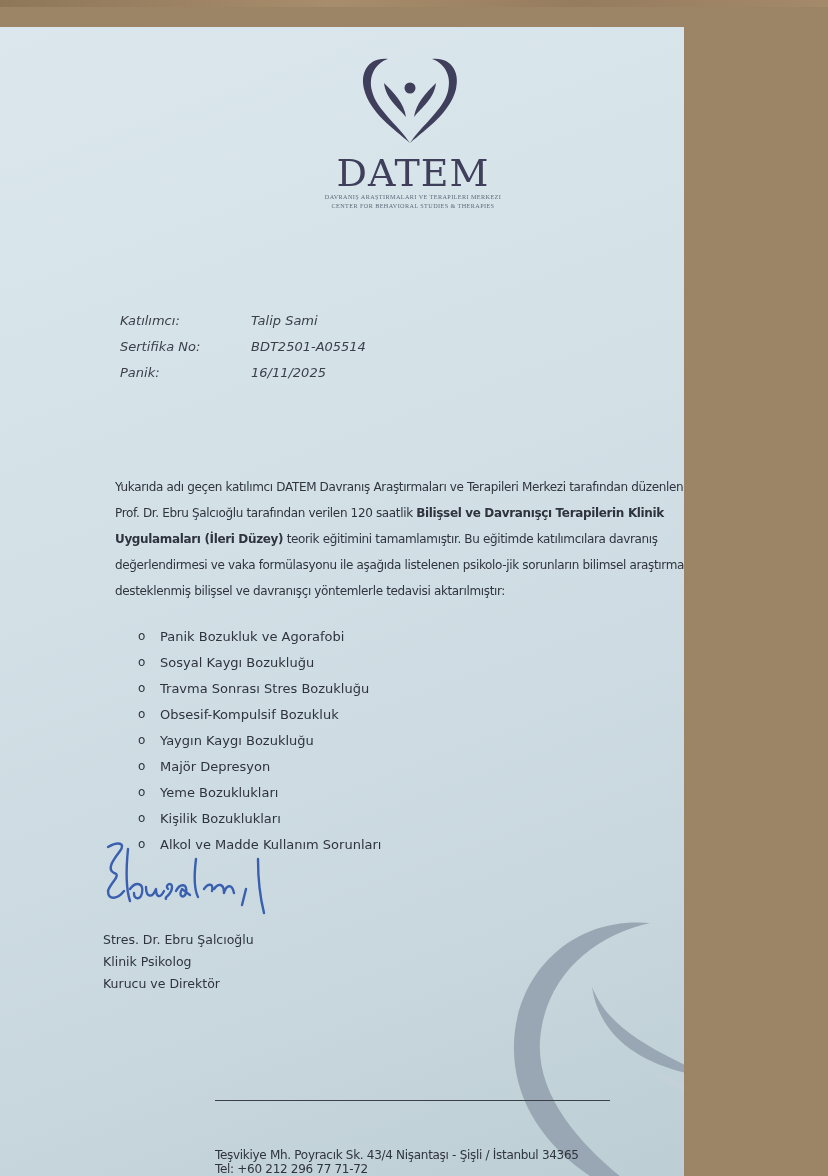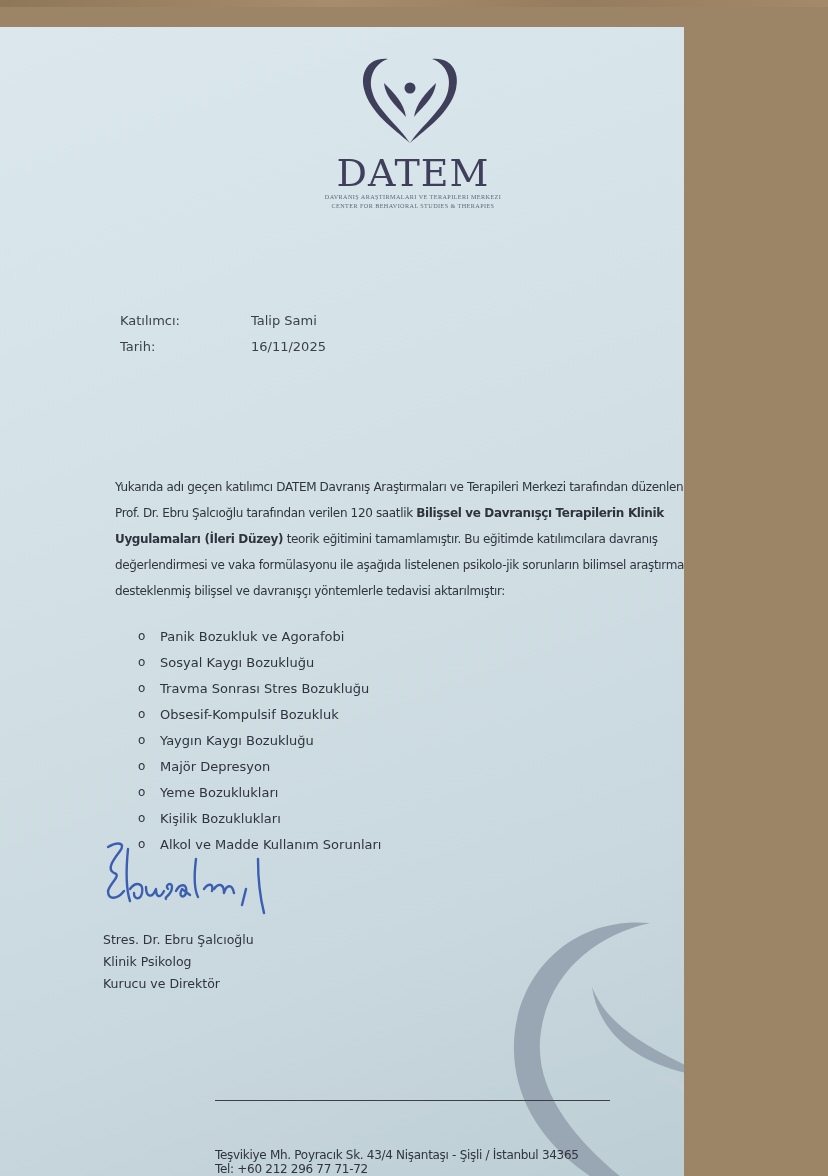--- a/index.html
+++ b/index.html
@@ -25,21 +25,21 @@
       font-family:"DejaVu Serif","Liberation Serif",serif; font-size:38px; letter-spacing:1px;
       color:#3f3f5c;
     }
     .sub1, .sub2 {
       position:absolute; left:0; width:826px; text-align:center;
       font-family:"Liberation Serif", serif; font-size:6.2px; letter-spacing:0.4px;
       color:#5f6a7a; text-transform:uppercase;
     }
     .sub1 { top:166px; }
     .sub2 { top:175px; }
-    .meta { position:absolute; left:120px; top:286px; font-size:13px; color:#3b3f4a; }
+    .meta { position:absolute; left:120px; top:286px; font-size:13px; color:#3b3f4a;font-style:italic; }
     .meta-row { height:26px; display:flex; }
     .meta-label { width:131px; }
     .body-text {
       position:absolute; left:115px; top:447px; width:600px;
       font-size:12px; line-height:26px; color:#2f333d; letter-spacing:-0.35px;
     }
     .body-text b { font-weight:bold; }
     .list { position:absolute; left:138px; top:596px; font-size:13px; color:#2f333d; margin:0; padding:0; list-style:none; }
     .list li { height:26px; display:flex; align-items:center; }
     .bullet { width:22px; font-size:12px; }
@@ -76,21 +76,25 @@
   <div class="brand">DATEM</div>
   <div class="sub1">Davranış Araştırmaları ve Terapileri Merkezi</div>
   <div class="sub2">Center for Behavioral Studies &amp; Therapies</div>
 
   <div class="meta">
     <div class="meta-row">
       <span class="meta-label">Katılımcı:</span>
       <span>Talip Sami</span>
     </div>
     <div class="meta-row">
-      <span class="meta-label">Tarih:</span>
+      <span class="meta-label">Sertifika No:</span>
+      <span>BDT2501-A05514</span>
+    </div>
+    <div class="meta-row">
+      <span class="meta-label">Panik:</span>
       <span>16/11/2025</span>
     </div>
   </div>
 
   <div class="body-text"><span>Yukarıda adı geçen katılımcı DATEM Davranış Araştırmaları ve Terapileri Merkezi tarafından düzenlenen ve Prof. Dr. Ebru Şalcıoğlu tarafından verilen 120 saatlik </span><b>Bilişsel ve Davranışçı Terapilerin Klinik Uygulamaları (İleri Düzey)</b><span> teorik eğitimini tamamlamıştır. Bu eğitimde katılımcılara davranış değerlendirmesi ve vaka formülasyonu ile aşağıda listelenen psikolo-jik sorunların bilimsel araştırmalarla desteklenmiş bilişsel ve davranışçı yöntemlerle tedavisi aktarılmıştır:</span></div>
 
   <ul class="list">
     <li>
         <span class="bullet">o</span>
         <span>Panik Bozukluk ve Agorafobi</span>

